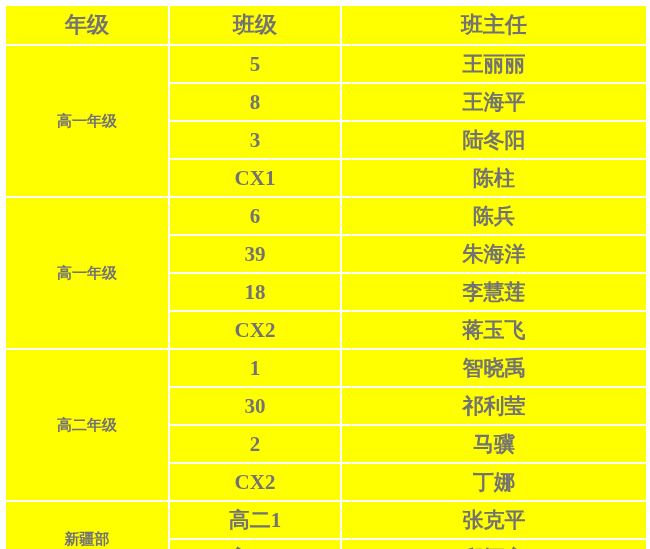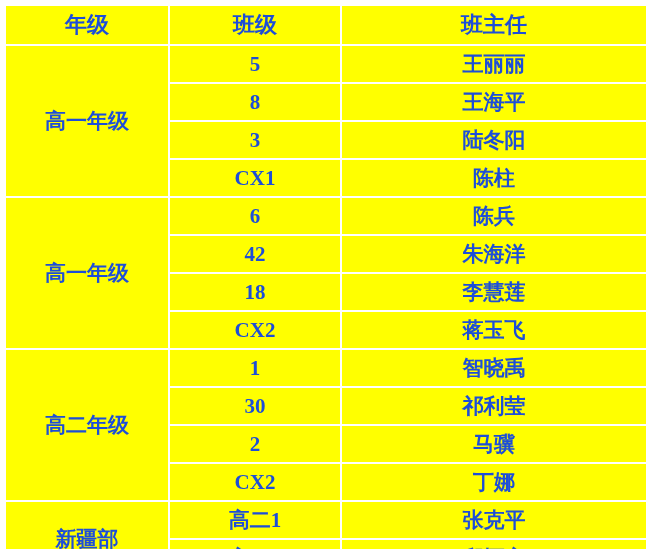--- a/index.html
+++ b/index.html
@@ -18,32 +18,32 @@
     margin: 4px 0 0 4px;
     table-layout: fixed;
   }
   #grade-table td {
     background: #FFFF00;
     border: 2px solid #FFFFFF;
     text-align: center;
     vertical-align: middle;
     font-weight: bold;
     font-size: 21px;
-    color: #1d4ed8;
+    color: #737373;
     padding: 0;
     height: 36px;
     line-height: 36px;
   }
   #grade-table td.header-cell {
     height: 38px;
     line-height: 38px;
     font-size: 22px;
   }
   #grade-table td.grade-cell {
-    font-size: 21px;
+    font-size: 15px;
   }
   .col-grade { width: 164px; }
   .col-class { width: 172px; }
   .col-teacher { width: 306px; }
 </style>
 </head>
 <body>
 
 <table id="grade-table">
   <colgroup>
@@ -75,21 +75,21 @@
       <td>CX1</td>
       <td>陈柱</td>
     </tr>
 
     <tr>
       <td class="grade-cell" rowspan="4">高一年级</td>
       <td>6</td>
       <td>陈兵</td>
     </tr>
     <tr>
-      <td>42</td>
+      <td>39</td>
       <td>朱海洋</td>
     </tr>
     <tr>
       <td>18</td>
       <td>李慧莲</td>
     </tr>
     <tr>
       <td>CX2</td>
       <td>蒋玉飞</td>
     </tr>

